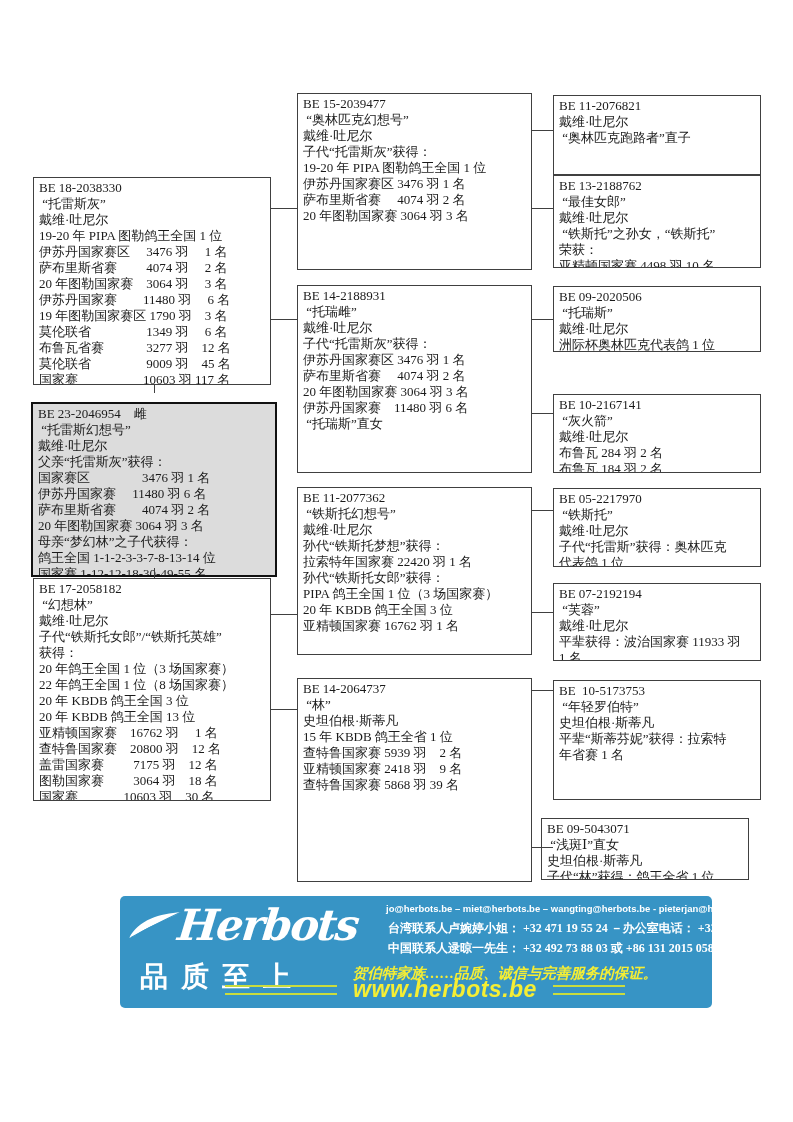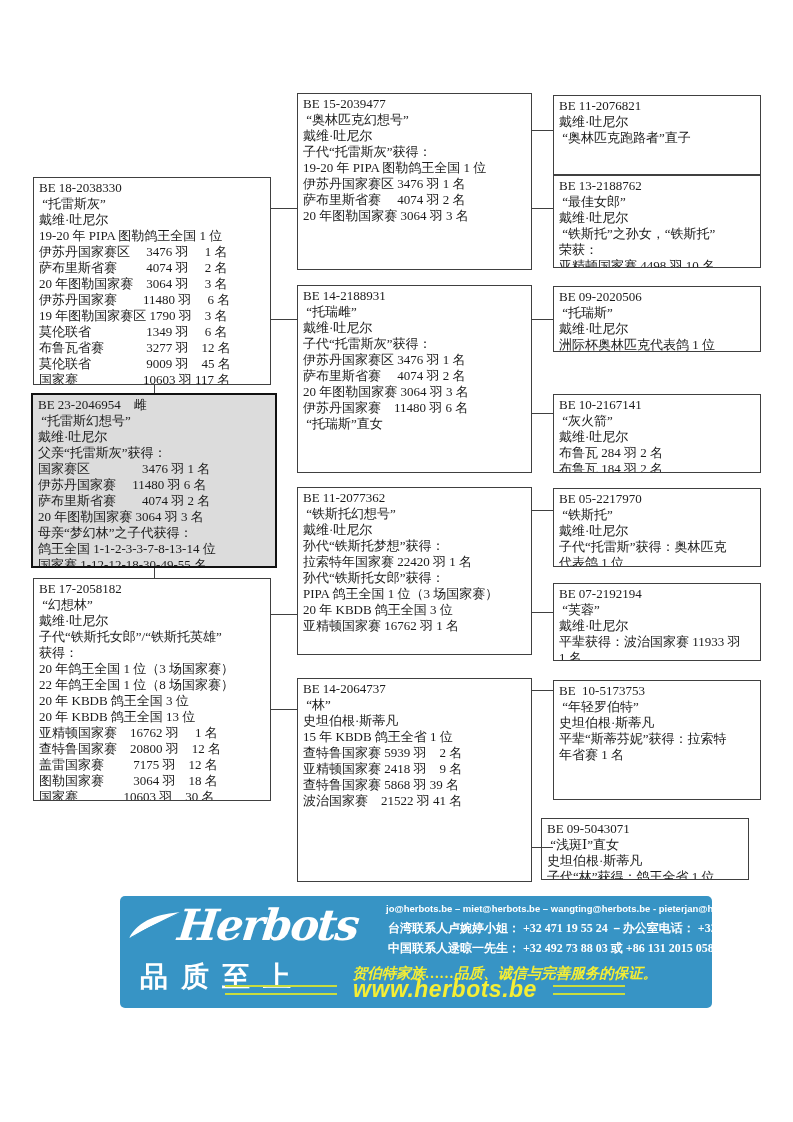--- a/index.html
+++ b/index.html
@@ -13,21 +13,21 @@
   html,body{margin:0;padding:0;background:#fff;}
   #page{
     position:relative;width:793px;height:1122px;background:#fff;overflow:hidden;
     font-family:"Liberation Serif","DejaVu Serif",serif;color:var(--text);
   }
   .pbox{
     position:absolute;box-sizing:border-box;border:1px solid var(--box-border);
     background:#fff;padding:2px 5px;overflow:hidden;
     font-size:13px;line-height:16px;white-space:pre;
   }
-  .pbox.subject{border:2px solid #111;background:var(--subject-bg);}
+  .pbox.subject{border:2px solid #111;background:var(--subject-bg);margin-top:9px;}
   .pline{white-space:pre;}
   .conn-h{position:absolute;height:1px;background:var(--box-border);}
   .conn-v{position:absolute;width:1px;background:var(--box-border);}
   
   #banner{
     position:absolute;left:120px;top:896px;width:592px;height:112px;
     background:var(--banner-blue);border-radius:5px;
     font-family:"Liberation Sans","DejaVu Sans",sans-serif;
   }
   .logo-wrap{position:absolute;left:6px;top:4px;display:flex;align-items:center;}
@@ -81,21 +81,21 @@
 
 <div id="page">
 
   <div class="pbox" style="left:33px;top:177px;width:238px;height:208px"><div class="pline">BE 18-2038330</div><div class="pline"> “托雷斯灰”</div><div class="pline">戴维·吐尼尔</div><div class="pline">19-20 年 PIPA 图勒鸽王全国 1 位</div><div class="pline">伊苏丹国家赛区　 3476 羽　 1 名</div><div class="pline">萨布里斯省赛　　 4074 羽　 2 名</div><div class="pline">20 年图勒国家赛　3064 羽　 3 名</div><div class="pline">伊苏丹国家赛　　11480 羽　 6 名</div><div class="pline">19 年图勒国家赛区 1790 羽　3 名</div><div class="pline">莫伦联省　　　　 1349 羽　 6 名</div><div class="pline">布鲁瓦省赛　　　 3277 羽　12 名</div><div class="pline">莫伦联省　　　　 9009 羽　45 名</div><div class="pline">国家赛　　　　　10603 羽 117 名</div></div>
   <div class="pbox subject" style="left:31px;top:393px;width:246px;height:175px"><div class="pline">BE 23-2046954　雌</div><div class="pline"> “托雷斯幻想号”</div><div class="pline">戴维·吐尼尔</div><div class="pline">父亲“托雷斯灰”获得：</div><div class="pline">国家赛区　　　　3476 羽 1 名</div><div class="pline">伊苏丹国家赛　 11480 羽 6 名</div><div class="pline">萨布里斯省赛　　4074 羽 2 名</div><div class="pline">20 年图勒国家赛 3064 羽 3 名</div><div class="pline">母亲“梦幻林”之子代获得：</div><div class="pline">鸽王全国 1-1-2-3-3-7-8-13-14 位</div><div class="pline">国家赛 1-12-12-18-30-49-55 名</div></div>
   <div class="pbox" style="left:33px;top:578px;width:238px;height:223px"><div class="pline">BE 17-2058182</div><div class="pline"> “幻想林”</div><div class="pline">戴维·吐尼尔</div><div class="pline">子代“铁斯托女郎”/“铁斯托英雄”</div><div class="pline">获得：</div><div class="pline">20 年鸽王全国 1 位（3 场国家赛）</div><div class="pline">22 年鸽王全国 1 位（8 场国家赛）</div><div class="pline">20 年 KBDB 鸽王全国 3 位</div><div class="pline">20 年 KBDB 鸽王全国 13 位</div><div class="pline">亚精顿国家赛　16762 羽　 1 名</div><div class="pline">查特鲁国家赛　20800 羽　12 名</div><div class="pline">盖雷国家赛　　 7175 羽　12 名</div><div class="pline">图勒国家赛　　 3064 羽　18 名</div><div class="pline">国家赛　　　  10603 羽　30 名</div></div>
 
   <div class="pbox" style="left:297px;top:93px;width:235px;height:177px"><div class="pline">BE 15-2039477</div><div class="pline"> “奥林匹克幻想号”</div><div class="pline">戴维·吐尼尔</div><div class="pline">子代“托雷斯灰”获得：</div><div class="pline">19-20 年 PIPA 图勒鸽王全国 1 位</div><div class="pline">伊苏丹国家赛区 3476 羽 1 名</div><div class="pline">萨布里斯省赛　 4074 羽 2 名</div><div class="pline">20 年图勒国家赛 3064 羽 3 名</div></div>
   <div class="pbox" style="left:297px;top:285px;width:235px;height:188px"><div class="pline">BE 14-2188931</div><div class="pline"> “托瑞雌”</div><div class="pline">戴维·吐尼尔</div><div class="pline">子代“托雷斯灰”获得：</div><div class="pline">伊苏丹国家赛区 3476 羽 1 名</div><div class="pline">萨布里斯省赛　 4074 羽 2 名</div><div class="pline">20 年图勒国家赛 3064 羽 3 名</div><div class="pline">伊苏丹国家赛　11480 羽 6 名</div><div class="pline"> “托瑞斯”直女</div></div>
   <div class="pbox" style="left:297px;top:487px;width:235px;height:168px"><div class="pline">BE 11-2077362</div><div class="pline"> “铁斯托幻想号”</div><div class="pline">戴维·吐尼尔</div><div class="pline">孙代“铁斯托梦想”获得：</div><div class="pline">拉索特年国家赛 22420 羽 1 名</div><div class="pline">孙代“铁斯托女郎”获得：</div><div class="pline">PIPA 鸽王全国 1 位（3 场国家赛）</div><div class="pline">20 年 KBDB 鸽王全国 3 位</div><div class="pline">亚精顿国家赛 16762 羽 1 名</div></div>
-  <div class="pbox" style="left:297px;top:678px;width:235px;height:204px"><div class="pline">BE 14-2064737</div><div class="pline"> “林”</div><div class="pline">史坦伯根·斯蒂凡</div><div class="pline">15 年 KBDB 鸽王全省 1 位</div><div class="pline">查特鲁国家赛 5939 羽　2 名</div><div class="pline">亚精顿国家赛 2418 羽　9 名</div><div class="pline">查特鲁国家赛 5868 羽 39 名</div><div class="pline">波治国家赛　21522 羽 41 名</div></div>
+  <div class="pbox" style="left:297px;top:678px;width:235px;height:204px"><div class="pline">BE 14-2064737</div><div class="pline"> “林”</div><div class="pline">史坦伯根·斯蒂凡</div><div class="pline">15 年 KBDB 鸽王全省 1 位</div><div class="pline">查特鲁国家赛 5939 羽　2 名</div><div class="pline">亚精顿国家赛 2418 羽　9 名</div><div class="pline">查特鲁国家赛 5868 羽 39 名</div></div>
 
   <div class="pbox" style="left:553px;top:95px;width:208px;height:80px"><div class="pline">BE 11-2076821</div><div class="pline">戴维·吐尼尔</div><div class="pline"> “奥林匹克跑路者”直子</div></div>
   <div class="pbox" style="left:553px;top:175px;width:208px;height:93px"><div class="pline">BE 13-2188762</div><div class="pline"> “最佳女郎”</div><div class="pline">戴维·吐尼尔</div><div class="pline"> “铁斯托”之孙女，“铁斯托”</div><div class="pline">荣获：</div><div class="pline">亚精顿国家赛 4498 羽 10 名</div></div>
   <div class="pbox" style="left:553px;top:286px;width:208px;height:66px"><div class="pline">BE 09-2020506</div><div class="pline"> “托瑞斯”</div><div class="pline">戴维·吐尼尔</div><div class="pline">洲际杯奥林匹克代表鸽 1 位</div></div>
   <div class="pbox" style="left:553px;top:394px;width:208px;height:79px"><div class="pline">BE 10-2167141</div><div class="pline"> “灰火箭”</div><div class="pline">戴维·吐尼尔</div><div class="pline">布鲁瓦 284 羽 2 名</div><div class="pline">布鲁瓦 184 羽 2 名</div></div>
   <div class="pbox" style="left:553px;top:488px;width:208px;height:79px"><div class="pline">BE 05-2217970</div><div class="pline"> “铁斯托”</div><div class="pline">戴维·吐尼尔</div><div class="pline">子代“托雷斯”获得：奥林匹克</div><div class="pline">代表鸽 1 位</div></div>
   <div class="pbox" style="left:553px;top:583px;width:208px;height:78px"><div class="pline">BE 07-2192194</div><div class="pline"> “芙蓉”</div><div class="pline">戴维·吐尼尔</div><div class="pline">平辈获得：波治国家赛 11933 羽</div><div class="pline">1 名</div></div>
   <div class="pbox" style="left:553px;top:680px;width:208px;height:120px"><div class="pline">BE  10-5173753</div><div class="pline"> “年轻罗伯特”</div><div class="pline">史坦伯根·斯蒂凡</div><div class="pline">平辈“斯蒂芬妮”获得：拉索特</div><div class="pline">年省赛 1 名</div></div>
   <div class="pbox" style="left:541px;top:818px;width:208px;height:62px"><div class="pline">BE 09-5043071</div><div class="pline"> “浅斑Ⅰ”直女</div><div class="pline">史坦伯根·斯蒂凡</div><div class="pline">子代“林”获得：鸽王全省 1 位</div></div>
 

